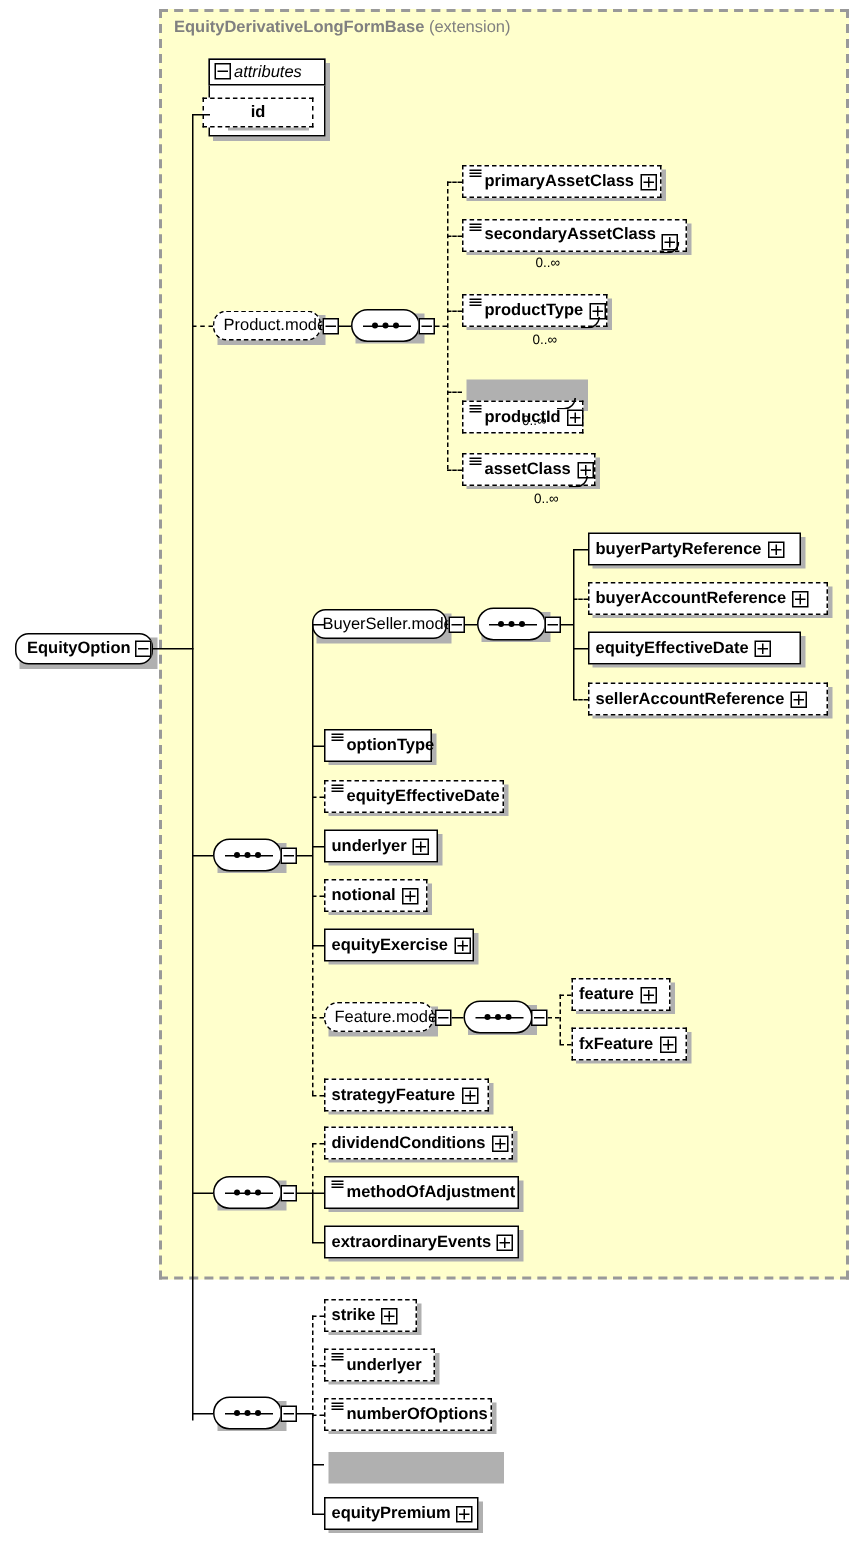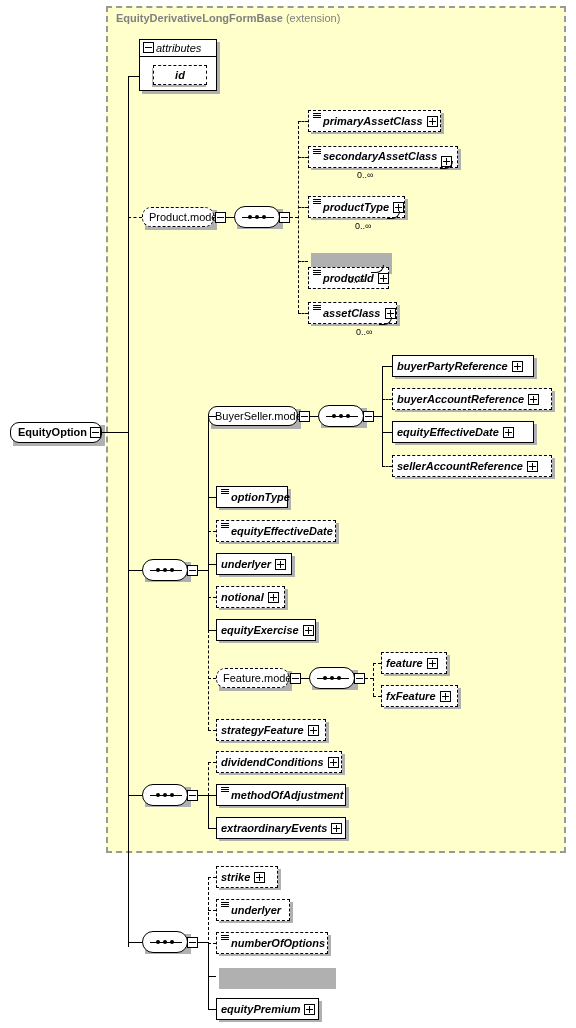--- a/index.html
+++ b/index.html
@@ -37,21 +37,21 @@
     display:flex;
     align-items:center;
     white-space:nowrap;
     font-size:11px;
     font-weight:bold;
     color:#000000;
     padding-left:4px;
     padding-right:3px;
   }
   .node.optional{border-style:dashed;}
-  .node .lbl{line-height:22px;display:inline-block;font-style:italic;}
+  .node .lbl{line-height:22px;display:inline-block;}
   .node .seqicon{
     width:8px;height:8px;
     margin-right:2px;
     align-self:flex-start;
     margin-top:1px;
     flex:0 0 auto;
     position:relative;
   }
   .node .seqicon i{
     position:absolute;left:0;width:8px;height:1px;background:#000;
@@ -231,21 +231,21 @@
 
   <div class="shadow" style="left:142px;top:42px;width:78px;height:52px;"></div>
   <div class="attrpanel" style="left:139px;top:39px;width:78px;height:52px;"></div>
   <div class="attr-head" style="left:139px;top:39px;width:78px;">
     <span>attributes</span>
   </div>
   <div class="toggle" style="left:143px;top:42px;">
     <i class="h"></i>
   </div>
   <div class="shadow" style="left:152px;top:68px;width:54px;height:19px;"></div>
-  <div class="attr-item" style="left:153px;top:65px;width:54px;font-style:italic;">
+  <div class="attr-item" style="left:135px;top:65px;width:74px;">
     <span>id</span>
   </div>
 
   <div class="ln lnh" style="left:128px;top:76px;width:12px;"></div>
 
   <div class="dln dlnh" style="left:128px;top:217px;width:14px;"></div>
   <div class="shadow" style="left:145px;top:210px;width:72px;height:20px;"></div>
   <div class="modelgrp optional" style="left:142px;top:207px;width:72px;">
     <span>Product.model</span>
   </div>

